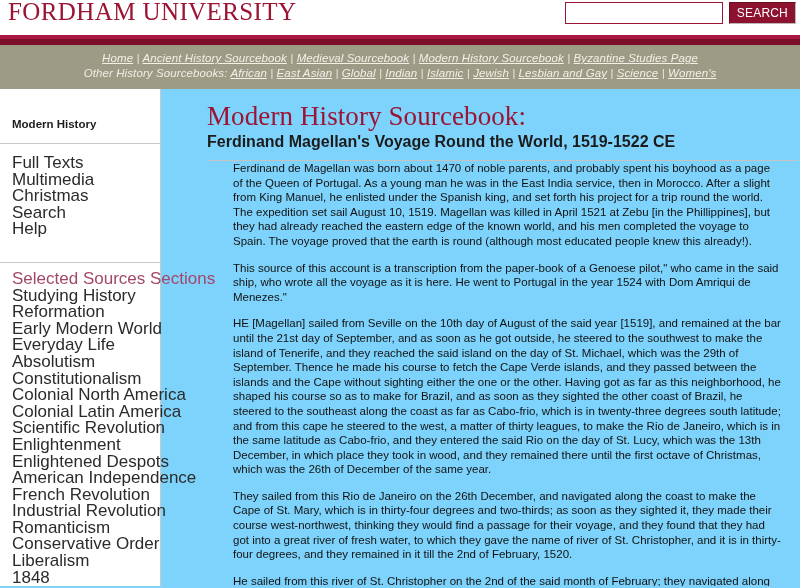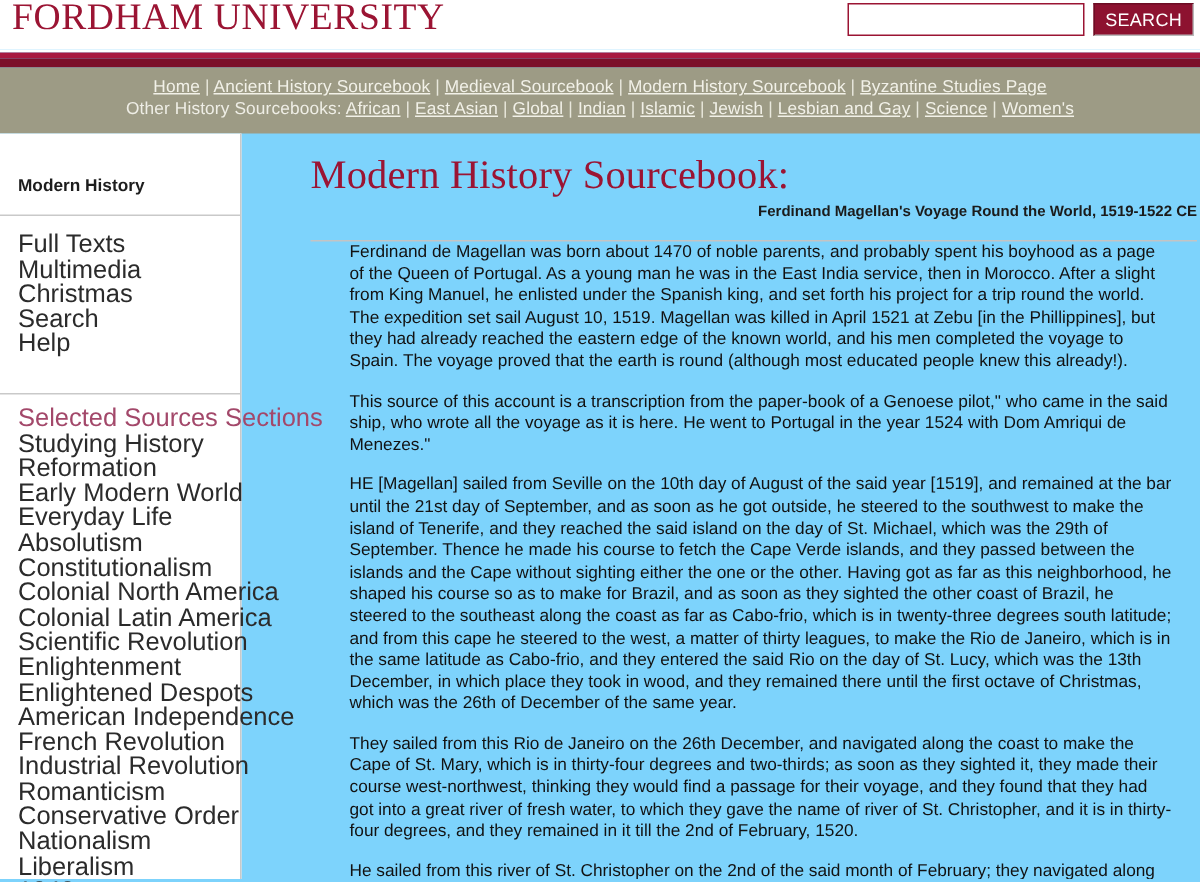--- a/index.html
+++ b/index.html
@@ -63,20 +63,21 @@
   
   .rule-thin  { height: 2px; background: #ffffff; }
   .rule-light { height: 4px; background: #a81840; }
   .rule-dark  { height: 6px; background: #7c0e29; }
 
   
   .navband {
     background: #9d9b85;
     padding: 6px 0 8px 0;
     text-align: center;
+    font-style: italic;
   }
   .navline {
     font-family: "Liberation Sans", sans-serif;
     font-size: 11.5px;
     color: #efeee6;
     line-height: 15px;
     letter-spacing: 0.1px;
   }
   .navline a {
     color: #f2f1e8;
@@ -135,26 +136,25 @@
     font-family: "Liberation Serif", serif;
     font-size: 27px;
     font-weight: normal;
     color: #9b1433;
     margin: 12px 0 0 0;
     line-height: 31px;
     letter-spacing: 0.1px;
   }
   h2.doc-sub {
     font-family: "Liberation Sans", sans-serif;
-    font-size: 10px;
+    font-size: 16px;
     font-weight: bold;
     color: #1b1b1b;
     margin: 1px 0 0 0;
     line-height: 18px;
-    text-align: right;
   }
   .title-hr {
     border: 0;
     border-top: 1px solid #c4c4c4;
     margin: 9px 0 0 0;
   }
   .body-text { padding: 0 0 0 26px; }
   .body-text p {
     font-family: "Liberation Sans", sans-serif;
     font-size: 11.5px;
@@ -218,21 +218,20 @@
         <li>Colonial North America</li>
         <li>Colonial Latin America</li>
         <li>Scientific Revolution</li>
         <li>Enlightenment</li>
         <li>Enlightened Despots</li>
         <li>American Independence</li>
         <li>French Revolution</li>
         <li>Industrial Revolution</li>
         <li>Romanticism</li>
         <li>Conservative Order</li>
-        <li>Nationalism</li>
         <li>Liberalism</li>
         <li>1848</li>
 
       </ul>
     </div>
 
     <div class="main">
       <h1 class="doc-title">Modern History Sourcebook:</h1>
       <h2 class="doc-sub">Ferdinand Magellan's Voyage Round the World, 1519-1522 CE</h2>
       <hr class="title-hr">

